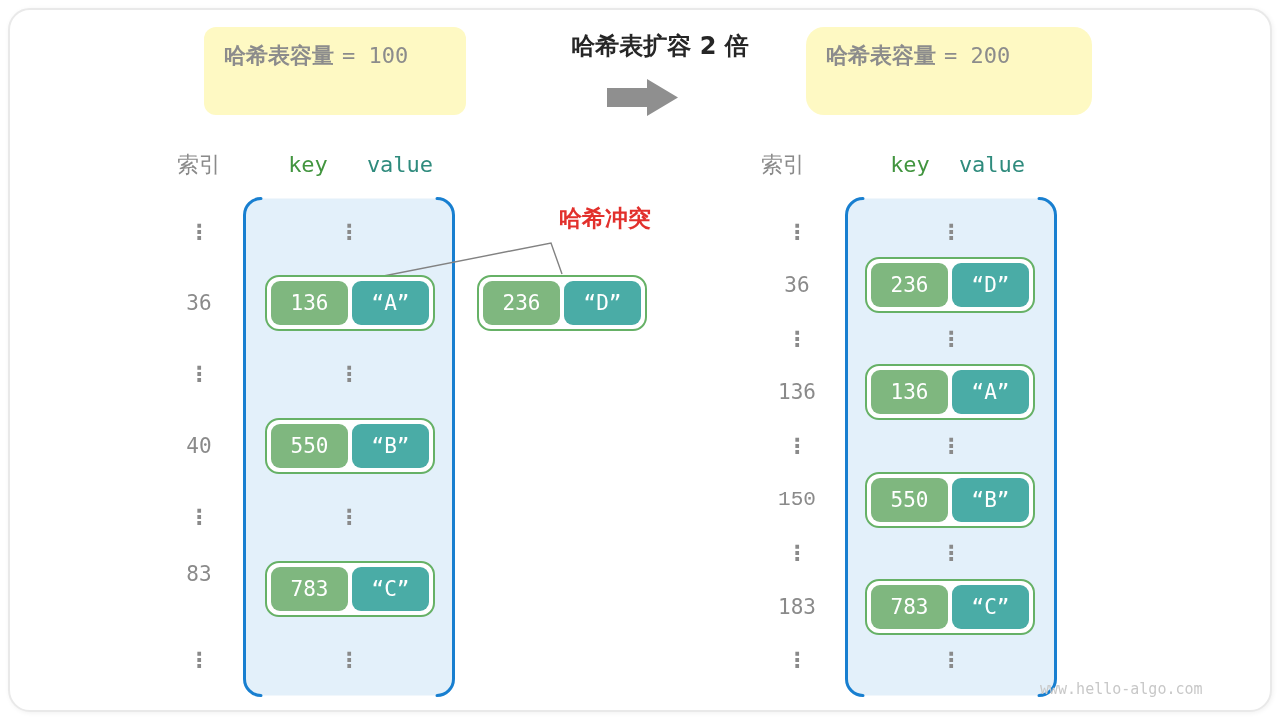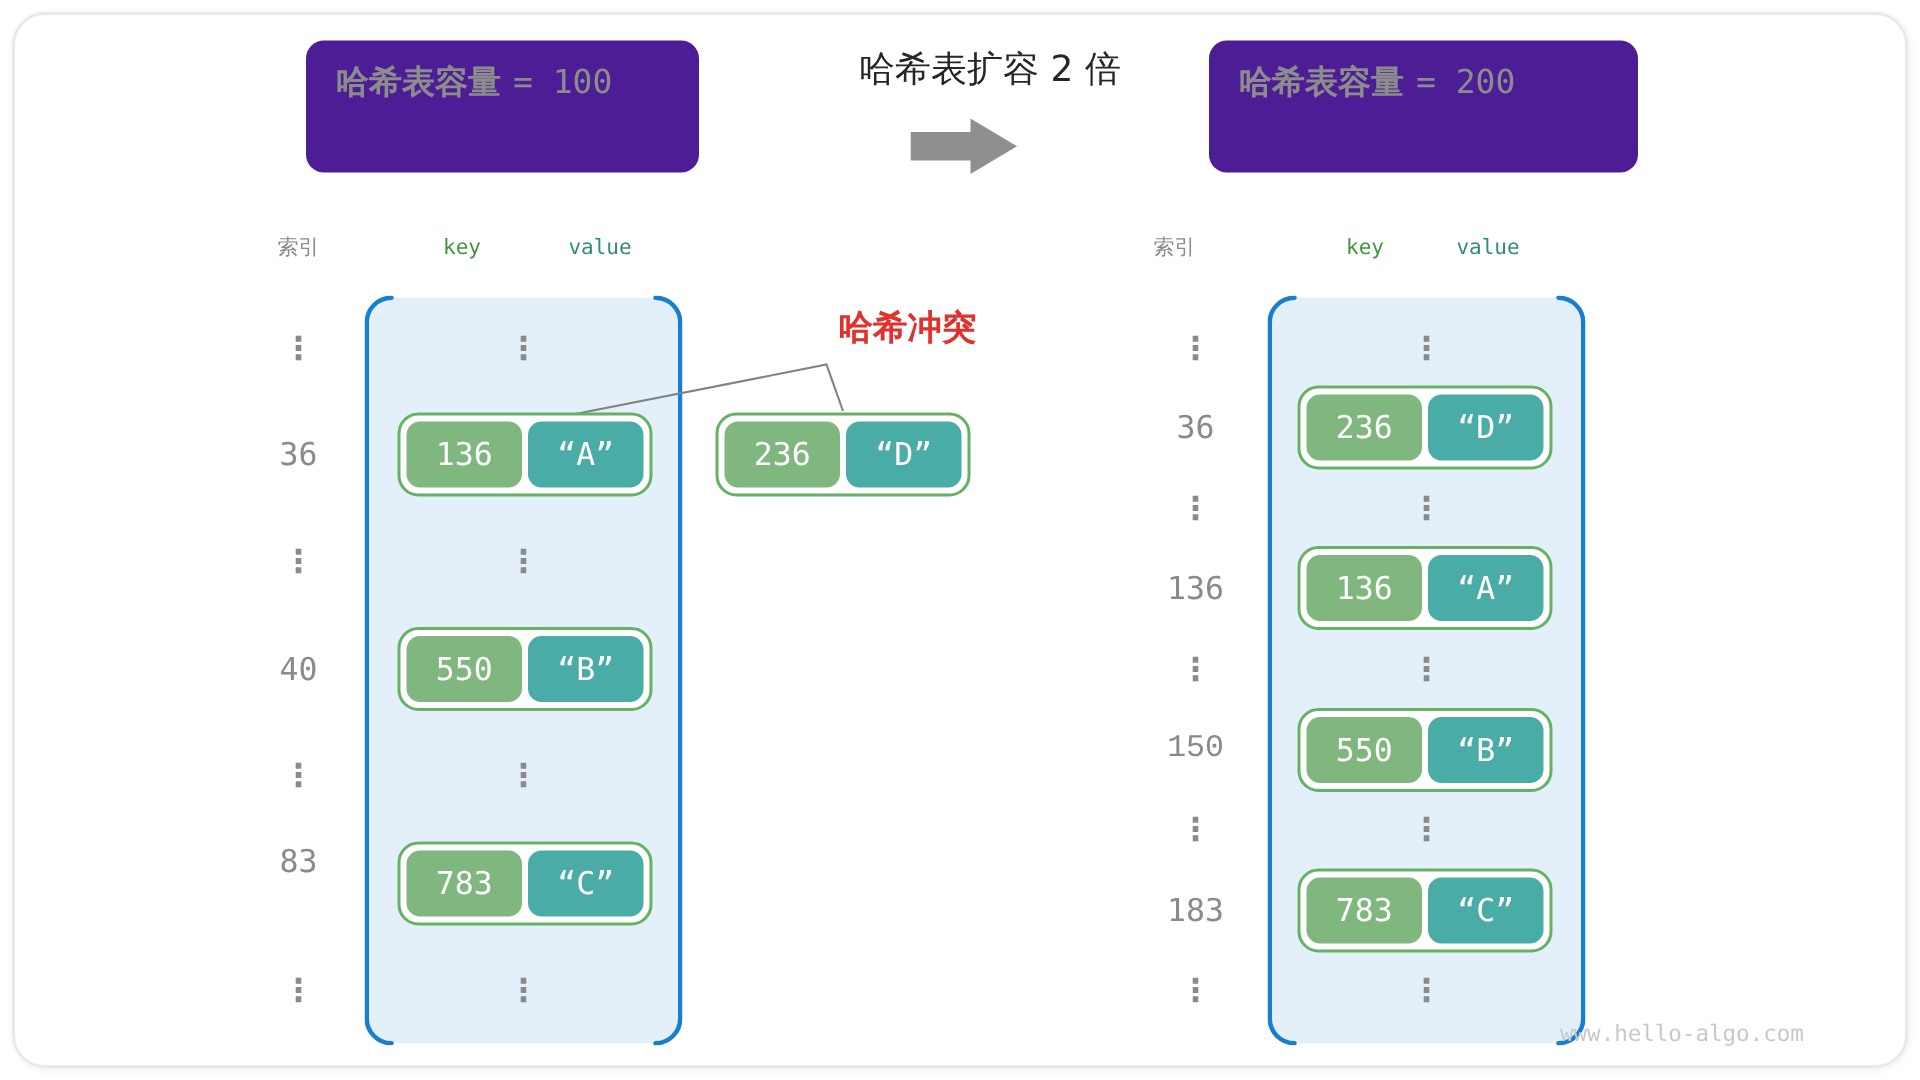--- a/index.html
+++ b/index.html
@@ -9,34 +9,34 @@
   .card {
     position: absolute; left: 8px; top: 8px; width: 1264px; height: 704px;
     background: #ffffff; border: 2px solid #e9e9e9; border-radius: 22px;
     box-shadow: 1px 1px 5px rgba(0,0,0,0.06);
   }
 
   .abs { position: absolute; }
 
   
   .info-box {
-    position: absolute; top: 27px; height: 88px; background: #4c1d95;
+    position: absolute; top: 27px; height: 88px; background: #fef9c3;
     border-radius: 12px; padding: 13px 0 0 20px; color: #8c8c8c;
   }
   .info-line { line-height: 31px; font-size: 22px; white-space: nowrap; }
   .info-label { font-weight: 700; font-family: "DejaVu Sans", sans-serif; }
   .info-value { font-family: "DejaVu Sans Mono", monospace; margin-left: 8px; }
 
   .diagram-title {
     position: absolute; left: 460px; top: 30px; width: 400px; text-align: center;
-    font-size: 24px; font-weight: 400; color: #262626; white-space: nowrap;
+    font-size: 24px; font-weight: 700; color: #262626; white-space: nowrap;
   }
 
   
-  .col-header { position: absolute; top: 150px; height: 30px; line-height: 30px; text-align: center; font-size: 14px; white-space: nowrap; }
+  .col-header { position: absolute; top: 150px; height: 30px; line-height: 30px; text-align: center; font-size: 22px; white-space: nowrap; }
   .hdr-index { color: #8a8a8a; font-family: "DejaVu Sans", sans-serif; }
   .hdr-key   { color: #42953f; font-family: "DejaVu Sans Mono", monospace; }
   .hdr-value { color: #2f8b7d; font-family: "DejaVu Sans Mono", monospace; }
 
   
   .idx {
     position: absolute; width: 70px; height: 28px; line-height: 28px; text-align: center;
     color: #8a8a8a; font-family: "DejaVu Sans Mono", monospace; font-size: 21px;
   }
   .dots {
@@ -72,21 +72,21 @@
 <body>
 
 <div class="card"></div>
 
 <div class="info-box" style="left:204px;width:262px;">
   <div class="info-line">
     <span class="info-label">哈希表容量</span><span class="info-value">= 100</span>
   </div>
 </div>
 
-<div class="info-box" style="left:806px;width:286px;">
+<div class="info-box" style="left:806px;width:286px;border-radius:18px;">
   <div class="info-line">
     <span class="info-label">哈希表容量</span><span class="info-value">= 200</span>
   </div>
 </div>
 
 <div class="diagram-title">哈希表扩容 2 倍</div>
 <svg class="abs" style="left:607px;top:77px;" width="71" height="41" viewBox="0 0 71 41">
   <polygon points="0,11 40,11 40,2 71,20.5 40,39 40,30 0,30" fill="#8f8f8f"></polygon>
 </svg>
 

